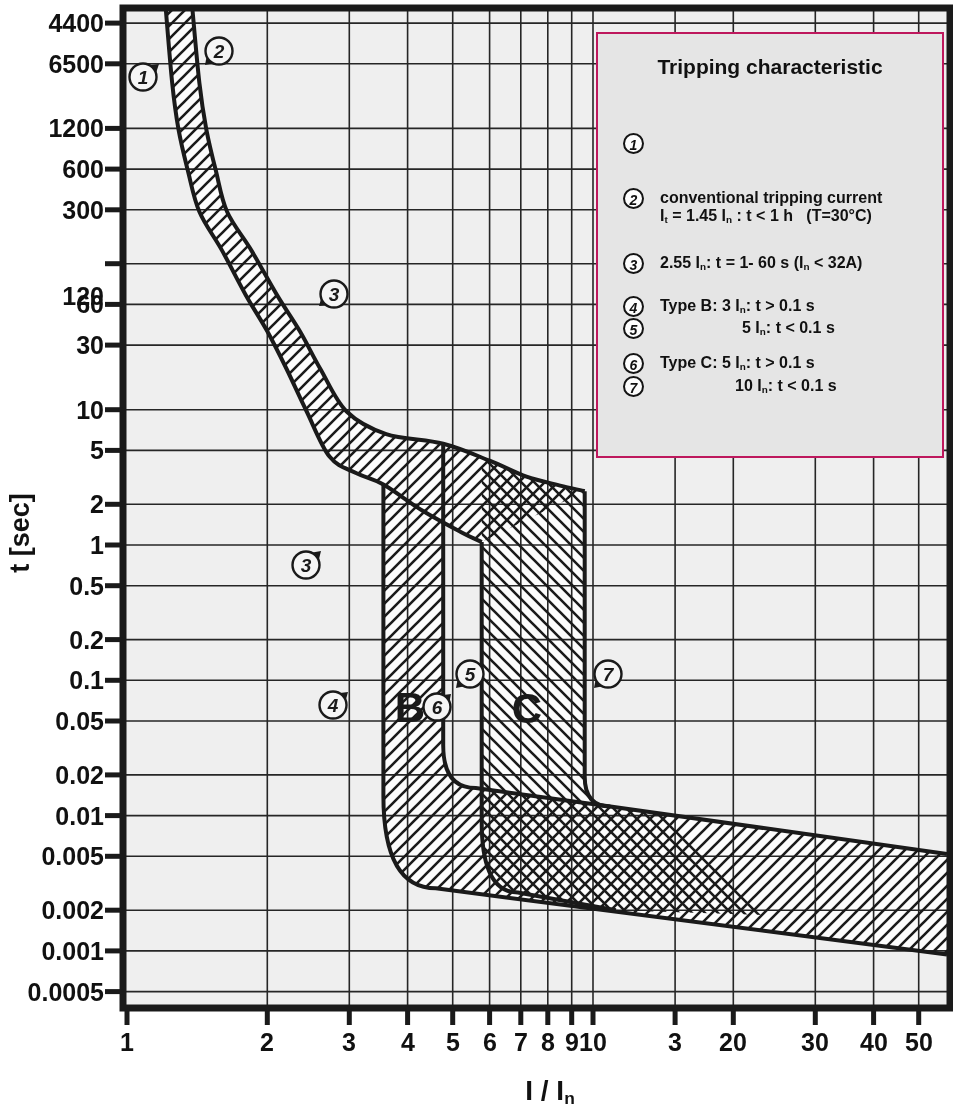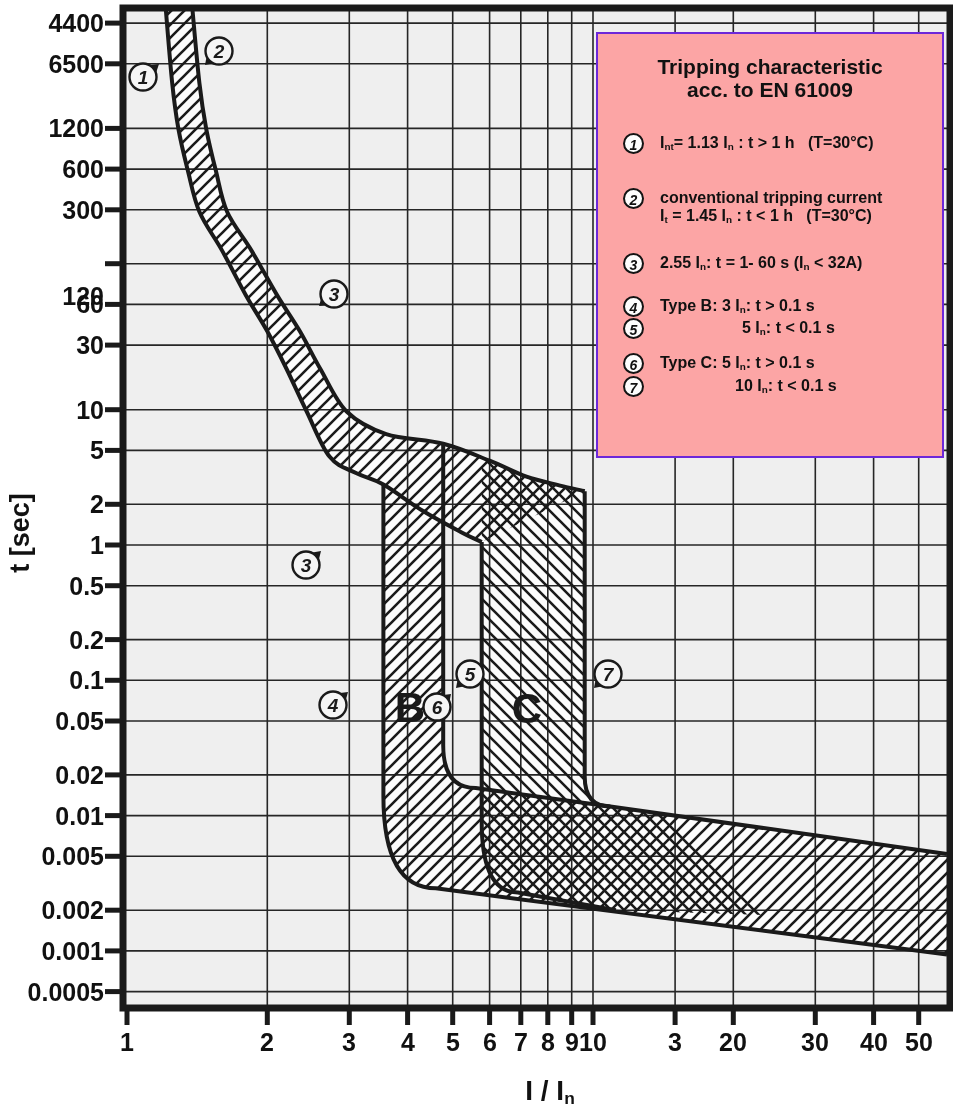--- a/index.html
+++ b/index.html
@@ -12,21 +12,21 @@
   svg{position:absolute;left:0;top:0;}
   .ytick{position:absolute;width:96px;height:30px;line-height:30px;text-align:right;
          font-size:25px;font-weight:bold;letter-spacing:0;}
   .xtick{position:absolute;width:80px;height:30px;line-height:30px;text-align:center;
          font-size:25px;font-weight:bold;}
   #yaxis-label{position:absolute;left:-40px;top:518px;width:120px;height:30px;line-height:30px;
          text-align:center;font-size:27px;font-weight:bold;transform:rotate(-90deg);}
   #xaxis-label{position:absolute;left:470px;top:1074px;width:160px;height:34px;line-height:34px;
          text-align:center;font-size:28px;font-weight:bold;white-space:pre;}
   #legend-box{position:absolute;left:596px;top:32px;width:348px;height:426px;
-         background:#fca5a5;border:2px solid #6d28d9;box-sizing:border-box;padding-left:48px;}
+         background:#e5e5e5;border:2px solid #be185d;box-sizing:border-box;padding-left:48px;}
   .legend-title{position:absolute;top:21px;left:0;right:0;text-align:center;
          font-size:21px;font-weight:bold;line-height:23px;}
   .legend-title2{top:44px;}
   .lb{position:absolute;width:21px;height:21px;border:2px solid #141414;border-radius:50%;
          background:#fdfdfd;font-style:italic;font-weight:bold;font-size:14px;line-height:21px;
          text-align:center;box-sizing:border-box;}
   .leg-line{white-space:pre;font-size:16px;font-weight:bold;line-height:17.5px;}
   .leg-text{position:absolute;}
   sub{font-size:0.62em;line-height:0;vertical-align:-0.22em;}
 </style>
@@ -232,25 +232,23 @@
       <div class="xtick" style="left: 775px; top: 1027px;">30</div>
       <div class="xtick" style="left: 834px; top: 1027px;">40</div>
       <div class="xtick" style="left: 879px; top: 1027px;">50</div>
     </div>
 
   <div id="yaxis-label">t [sec]</div>
   <div id="xaxis-label">I / I<sub>n</sub></div>
 
   <div id="legend-box">
     <div class="legend-title">Tripping characteristic</div>
-    <div class="legend-title legend-title2">acc. to EN 61009</div>
     <div id="legend-items">
         <div class="lb" style="left: 25px; top: 99px;">1</div>
         <div class="leg-text" style="left: 62px; top: 100px;">
-          <div class="leg-line">I<sub>nt</sub>= 1.13 I<sub>n</sub> : t &gt; 1 h   (T=30°C)</div>
         </div>
         <div class="lb" style="left: 25px; top: 154px;">2</div>
         <div class="leg-text" style="left: 62px; top: 155px;">
           <div class="leg-line">conventional tripping current</div>
           <div class="leg-line">I<sub>t</sub> = 1.45 I<sub>n</sub> : t &lt; 1 h   (T=30°C)</div>
         </div>
         <div class="lb" style="left: 25px; top: 219px;">3</div>
         <div class="leg-text" style="left: 62px; top: 220px;">
           <div class="leg-line">2.55 I<sub>n</sub>: t = 1- 60 s (I<sub>n</sub> &lt; 32A)</div>
         </div>

